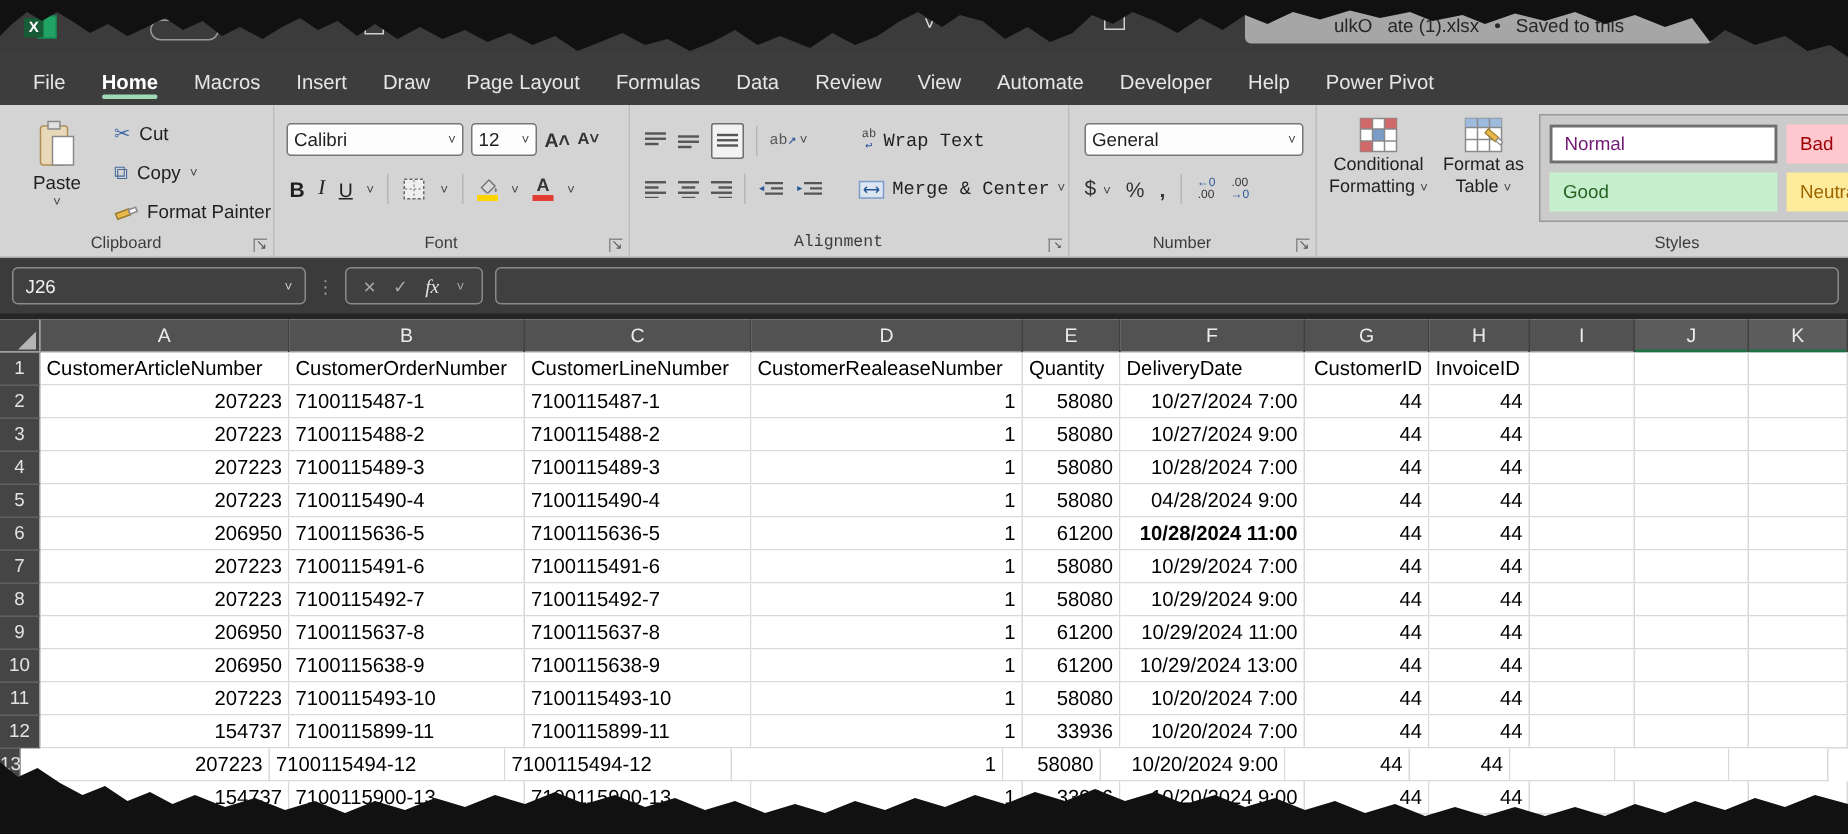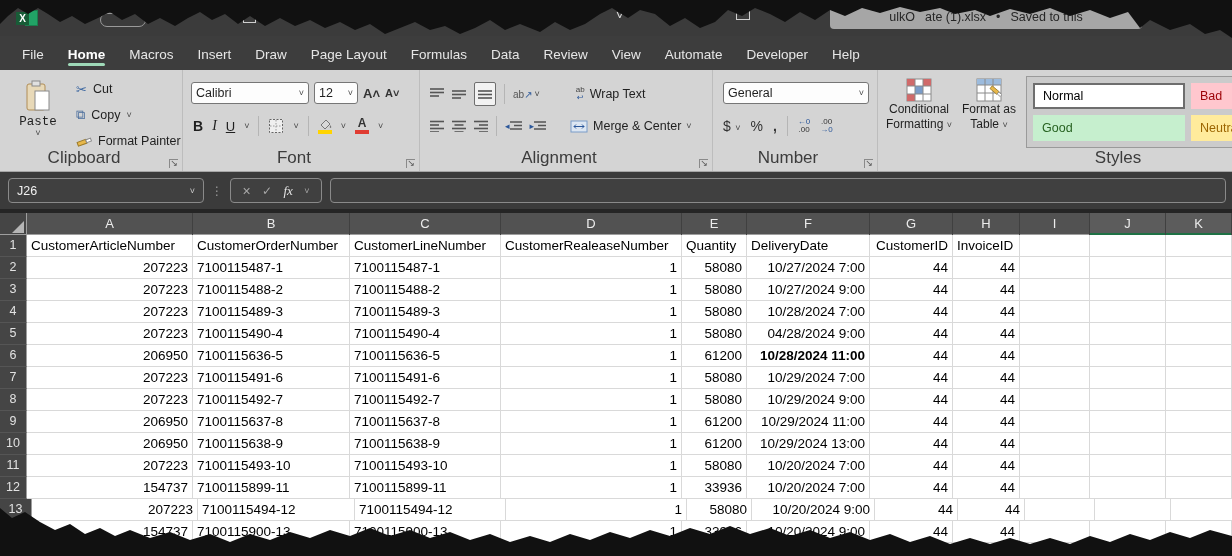--- a/index.html
+++ b/index.html
@@ -24,46 +24,46 @@
   #tabsrow { position:absolute; top:36px; left:0; width:100%; height:34px; background:#3d3d3d;
     display:flex; align-items:flex-end; padding-left:10px; }
   .tab { padding:7px 12px 8px 12px; color:#e6e6e6; font-size:13.5px; white-space:nowrap; cursor:default; }
   .tab.selected { color:#fff; font-weight:bold; position:relative; }
   .tab.selected::after { content:""; position:absolute; left:12px; right:12px; bottom:4px; height:3px; background:#9fd9b8; border-radius:2px; }
 
   
   #ribbon { position:absolute; top:70px; left:0; width:100%; height:102px; background:#d4d4d4;
     border-bottom:1px solid #a6a6a6; display:flex; color:#1f1f1f; }
   .rgroup { position:relative; height:100%; border-right:1px solid #bdbdbd; flex:none; }
-  .rgroup-label { position:absolute; bottom:3px; left:0; right:14px; text-align:center; font-size:17px; color:#3c3c3c; }
+  .rgroup-label { position:absolute; bottom:3px; left:0; right:14px; text-align:center; font-size:11px; color:#3c3c3c; }
   .launcher { position:absolute; bottom:3px; right:4px; font-size:9px; color:#555; border:1px solid #8a8a8a; border-right:none; border-bottom:none; width:9px; height:9px; line-height:7px; text-align:right; }
   .chev { font-size:9px; color:#444; }
   .rbtn-label { font-size:12.5px; color:#1f1f1f; white-space:nowrap; }
 
   
   #g-clipboard { width:183px; }
-  .paste-btn { position:absolute; left:14px; top:10px; width:48px; height:76px; display:flex; flex-direction:column; align-items:center;font-family:Liberation Mono, monospace; }
+  .paste-btn { position:absolute; left:14px; top:10px; width:48px; height:76px; display:flex; flex-direction:column; align-items:center; }
   .clipboard-svg { margin-bottom:3px; }
   .clip-small { position:absolute; left:76px; display:flex; align-items:center; gap:6px; height:22px; }
   
   #g-font { width:237px; }
   .combo { background:#fdfdfd; border:1px solid #767676; border-radius:3px; height:22px; display:flex; align-items:center; font-size:12.5px; color:#1f1f1f; padding:0 4px; }
   .combo .chev { margin-left:auto; }
   .fontrow1 { position:absolute; left:8px; top:12px; display:flex; align-items:center; gap:5px; width:225px; }
   .fontrow2 { position:absolute; left:10px; top:46px; display:flex; align-items:center; gap:9px; }
   .fmt-b { font-weight:bold; font-size:14px; }
   .fmt-i { font-style:italic; font-family:"Liberation Serif",serif; font-size:14px; }
   .fmt-u { text-decoration:underline; font-size:13px; }
   .sizebtn { font-size:13px; font-weight:bold; color:#333; }
   .color-stack { display:flex; flex-direction:column; align-items:center; line-height:10px; }
   .color-bar { width:14px; height:4px; margin-top:1px; }
   .vdiv { width:1px; height:20px; background:#b5b5b5; }
 
   
-  #g-alignment { width:293px; }
+  #g-alignment { width:293px;font-family:Liberation Mono, monospace; }
   .alrow1 { position:absolute; left:10px; top:12px; display:flex; align-items:center; gap:8px; }
   .alrow2 { position:absolute; left:10px; top:46px; display:flex; align-items:center; gap:8px; }
   .lines-icon { display:inline-block; }
   .sel-box { border:1px solid #6e6e6e; background:#f2f2f2; padding:2px 3px; border-radius:2px; }
   .wrap-btn,.merge-btn { display:flex; align-items:center; gap:5px; }
   .stack-icon { display:flex; flex-direction:column; align-items:center; line-height:8px; font-size:8px; color:#2b579a; }
 
   
   #g-number { width:165px; }
   .numrow1 { position:absolute; left:10px; top:12px; width:146px; }
@@ -142,20 +142,21 @@
       <div class="tab">Insert</div>
       <div class="tab">Draw</div>
       <div class="tab">Page Layout</div>
       <div class="tab">Formulas</div>
       <div class="tab">Data</div>
       <div class="tab">Review</div>
       <div class="tab">View</div>
       <div class="tab">Automate</div>
       <div class="tab">Developer</div>
       <div class="tab">Help</div>
+      <div class="tab">Power Pivot</div>
     </div>
 
   <div id="ribbon">
 
     <div class="rgroup" id="g-clipboard">
       <div class="paste-btn">
         <svg class="clipboard-svg" width="26" height="32" viewBox="0 0 26 32">
           <rect x="2" y="4" width="18" height="26" rx="2" fill="#e8d9b8" stroke="#b08d57"></rect>
           <rect x="7" y="1" width="8" height="5" fill="#e0e0e0" stroke="#8a8a8a"></rect>
           <rect x="10" y="11" width="14" height="19" fill="#fff" stroke="#8a8a8a"></rect>
@@ -380,21 +381,21 @@
             <rect x="1" y="16" width="8" height="7" fill="#d06a6a"></rect>
           <line x1="9" y1="1" x2="9" y2="23" stroke="#8a8a8a"></line>
             <line x1="17" y1="1" x2="17" y2="23" stroke="#8a8a8a"></line>
           <line x1="1" y1="8" x2="25" y2="8" stroke="#8a8a8a"></line>
             <line x1="1" y1="16" x2="25" y2="16" stroke="#8a8a8a"></line>
         </svg>
         <span class="rbtn-label">Conditional</span>
         <span class="rbtn-label"><span>Formatting</span> <span class="chev">˅</span></span>
       </div>
       <div class="style-gallery">
-          <div class="style-cell selected" style="background: rgb(255, 255, 255); color: #000000;">Normal</div>
+          <div class="style-cell selected" style="background: rgb(255, 255, 255); color: #701a75;">Normal</div>
           <div class="style-cell" style="background: rgb(255, 199, 206); color: rgb(156, 0, 6);">Bad</div>
           <div class="style-cell" style="background: rgb(198, 239, 206); color: rgb(39, 98, 33);">Good</div>
           <div class="style-cell" style="background: rgb(255, 235, 156); color: rgb(156, 101, 0);">Neutral</div>
         </div>
       <div class="rgroup-label" style="left:140px;right:auto;width:200px;">Styles</div>
     </div>
   </div>
 
   <div id="formulabar">
     <div class="namebox">
@@ -589,21 +590,21 @@
           <div class="cell" style="width: 181px; text-align: right;">1</div>
           <div class="cell" style="width: 65px; text-align: right;">33936</div>
           <div class="cell" style="width: 123px; text-align: right;">10/20/2024 7:00</div>
           <div class="cell" style="width: 83px; text-align: right;">44</div>
           <div class="cell" style="width: 67px; text-align: right;">44</div>
           <div class="cell" style="width: 70px; text-align: left;"></div>
           <div class="cell" style="width: 76px; text-align: left;"></div>
           <div class="cell" style="width: 66px; text-align: left;"></div>
         </div>
         <div class="grow">
-          <div class="rowh" style="width: 32px;">13</div>
+          <div class="rowh" style="width: 14px;">13</div>
           <div class="cell" style="width: 166px; text-align: right;">207223</div>
           <div class="cell" style="width: 157px; text-align: left;">7100115494-12</div>
           <div class="cell" style="width: 151px; text-align: left;">7100115494-12</div>
           <div class="cell" style="width: 181px; text-align: right;">1</div>
           <div class="cell" style="width: 65px; text-align: right;">58080</div>
           <div class="cell" style="width: 123px; text-align: right;">10/20/2024 9:00</div>
           <div class="cell" style="width: 83px; text-align: right;">44</div>
           <div class="cell" style="width: 67px; text-align: right;">44</div>
           <div class="cell" style="width: 70px; text-align: left;"></div>
           <div class="cell" style="width: 76px; text-align: left;"></div>

